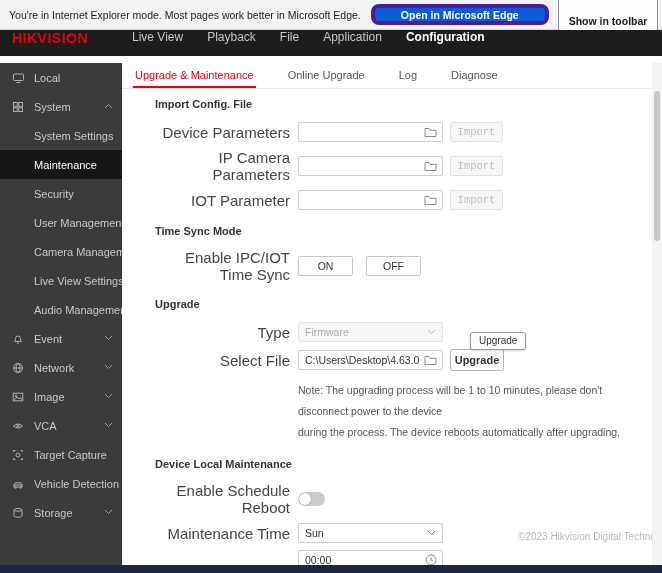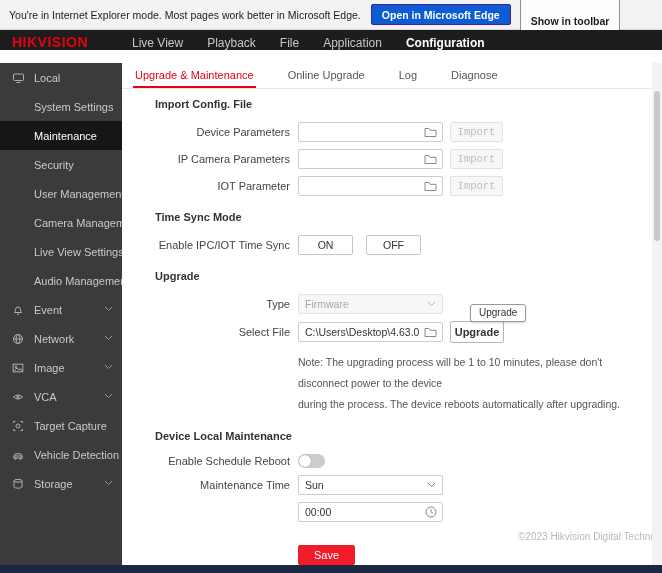--- a/index.html
+++ b/index.html
@@ -3,25 +3,25 @@
 <meta charset="utf-8">
 <style>
   *{margin:0;padding:0;box-sizing:border-box}
   html,body{background:#e9e9e9}
   body{font-family:"Liberation Sans",sans-serif}
   .screen{position:relative;width:662px;height:573px;overflow:hidden;background:#fff;font-size:11px}
 
   
   .ie-banner{position:absolute;top:0;left:0;right:0;height:30px;background:#f2f3f4;border-bottom:1px solid #d8d8d8;display:flex;align-items:center;padding-left:9px;color:#1b1b1b}
   .ie-msg{font-size:10.5px;margin-right:10px}
-  .edge-btn{height:21px;padding:0 10px;background:#0b5cd5;color:#fff;border:1px solid #4c1d95;border-radius:2px;font-size:10.5px;font-weight:bold;margin-right:9px;font-family:inherit;cursor:pointer}
+  .edge-btn{height:21px;padding:0 26px;background:#0b5cd5;color:#fff;border:4px solid #4c1d95;border-radius:8px;font-size:10.5px;font-weight:bold;margin-right:9px;font-family:inherit;cursor:pointer}
   .tb-btn{height:21px;padding:16px 10px;background:#fdfdfd;color:#1b1b1b;border:1px solid #8f8f8f;border-radius:2px;font-size:10.5px;font-weight:bold;font-family:inherit;cursor:pointer}
 
   
-  .topbar{position:absolute;top:30px;left:0;right:0;height:20px;background:#1d1d1d;display:flex;align-items:flex-end}
+  .topbar{position:absolute;top:30px;left:0;right:0;height:26px;background:#1d1d1d;display:flex;align-items:flex-start}
   .logo{color:#e60012;font-weight:bold;font-size:14px;letter-spacing:.5px;margin-left:12px;width:118px;flex:none}
   .topnav{display:flex;gap:20px;color:#c7c7c7;font-size:12px}
   .topnav .nav-item{cursor:pointer;padding:0 2px;white-space:nowrap}
   .topnav .nav-item.active{color:#fff;font-weight:bold}
 
   
   .sidebar{position:absolute;top:63px;left:0;bottom:8px;width:122px;background:#3b3b3b;overflow:hidden}
   .side-item{height:29px;display:flex;align-items:center;color:#c9c9c9;cursor:pointer;position:relative;font-size:11px}
   .side-item .s-icon{width:14px;margin-left:12px;display:flex;color:#b0b0b0;flex:none}
   .side-item .s-label{margin-left:8px;white-space:nowrap;overflow:hidden}
@@ -32,21 +32,21 @@
   
   .content{position:absolute;top:63px;left:122px;right:10px;bottom:8px;background:#fff}
   .tabs{height:26px;border-bottom:1px solid #e8e8e8;display:flex;align-items:stretch;padding-left:11px;gap:30px}
   .tab{display:flex;align-items:center;font-size:11px;color:#555;cursor:pointer;border-bottom:2px solid transparent;padding:0 2px;white-space:nowrap}
   .tab.active{color:#e60012;border-bottom-color:#e60012}
 
   .panel{position:relative;padding:2px 0 0 33px;height:calc(100% - 26px);overflow:hidden}
   .sec-title{font-weight:bold;color:#333;font-size:11px;margin:15px 0 12px}
   .sec-title.first{margin-top:7px}
   .frow{display:flex;align-items:center;margin-bottom:7px;position:relative}
-  .flabel{width:135px;text-align:right;color:#444;flex:none;font-size:11px}
+  .flabel{width:135px;text-align:right;color:#444;flex:none;font-size:15px}
   .tinput{margin-left:8px;width:145px;height:20px;border:1px solid #ccc;border-radius:2px;display:flex;align-items:center;padding:0 5px 0 6px;background:#fff}
   .tinput input{border:none;outline:none;flex:1;min-width:0;font-size:10.5px;font-family:inherit;color:#333;background:transparent}
   .icon-right{margin-left:4px;display:flex;cursor:pointer}
   .btn-import{margin-left:7px;width:53px;height:20px;background:#f7f7f7;border:1px solid #e1e1e1;border-radius:2px;color:#bdbdbd;font-size:10.5px;font-family:Liberation Mono, monospace}
   .btn-onoff{margin-left:8px;width:55px;height:20px;background:#fff;border:1px solid #c6c6c6;border-radius:2px;color:#333;font-size:10.5px;font-family:inherit;cursor:pointer}
   .btn-onoff.off{margin-left:13px}
   .selectbox{margin-left:8px;width:145px;height:20px;border:1px solid #ccc;border-radius:2px;display:flex;align-items:center;justify-content:space-between;padding:0 6px;background:#fff;color:#333;font-size:10.5px;cursor:pointer}
   .selectbox.disabled{background:#f7f7f7;border-color:#e2e2e2;color:#a9a9a9;cursor:default}
   .btn-upgrade{margin-left:7px;width:54px;height:22px;background:#fff;border:1px solid #b5b5b5;border-radius:2px;color:#333;font-weight:bold;font-size:11px;font-family:inherit;cursor:pointer}
   .tooltip{position:absolute;left:315px;top:-17px;background:#fff;border:1px solid #9a9a9a;border-radius:3px;padding:2px 8px 3px;font-size:10px;color:#333;z-index:5;box-shadow:0 1px 2px rgba(0,0,0,.18);white-space:nowrap}
@@ -88,20 +88,36 @@
     <div class="side-item">
       <span class="s-icon">
           <svg width="13" height="12" viewBox="0 0 12 12">
             <rect x="1" y="2" width="10" height="6.5" rx="1" fill="none" stroke="currentColor"></rect>
             <line x1="4" y1="10.5" x2="8" y2="10.5" stroke="currentColor"></line>
           </svg>
         </span>
       <span class="s-label">Local</span>
     </div>
 
+    <div class="side-item">
+      <span class="s-icon">
+          <svg width="12" height="12" viewBox="0 0 12 12">
+            <rect x="1.5" y="1.5" width="3.8" height="3.8" fill="none" stroke="currentColor"></rect>
+            <rect x="6.7" y="1.5" width="3.8" height="3.8" fill="none" stroke="currentColor"></rect>
+            <rect x="1.5" y="6.7" width="3.8" height="3.8" fill="none" stroke="currentColor"></rect>
+            <rect x="6.7" y="6.7" width="3.8" height="3.8" fill="none" stroke="currentColor"></rect>
+          </svg>
+        </span>
+      <span class="s-label">System</span>
+      <span class="chev">
+          <svg width="9" height="6" viewBox="0 0 9 6">
+            <path d="M1 5l3.5-3.5L8 5" fill="none" stroke="currentColor"></path>
+          </svg>
+        </span>
+    </div>
 
     <div class="side-item sub">
       <span class="s-label">System Settings</span>
     </div>
 
     <div class="side-item sub active">
       <span class="s-label">Maintenance</span>
     </div>
 
     <div class="side-item sub">

